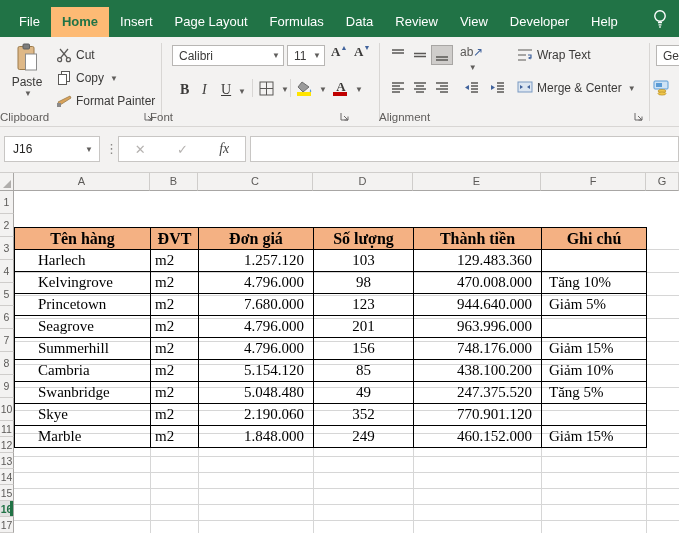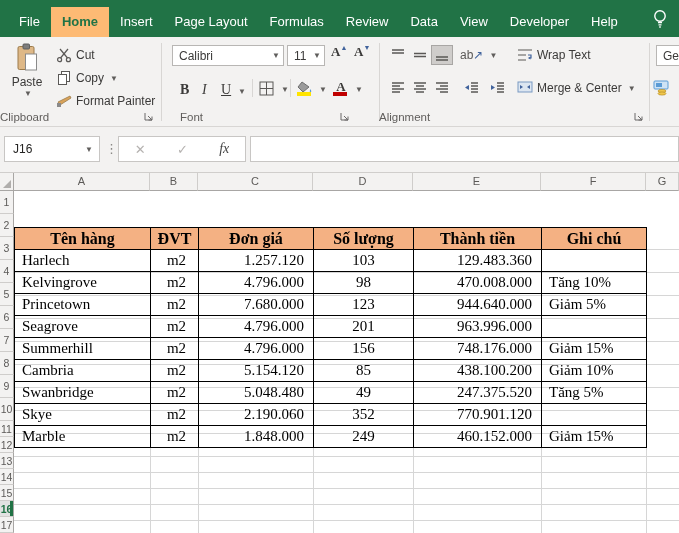--- a/index.html
+++ b/index.html
@@ -62,41 +62,41 @@
       repeating-linear-gradient(to bottom, transparent 0 15px, #d6d6d6 15px 16px);
     background-size:1px 100%,1px 100%,1px 100%,1px 100%,1px 100%,1px 100%,100% 230px,100% 112px;
     background-position:136px 0,184px 0,299px 0,399px 0,527px 0,632px 0,0 0,0 230px;
     background-repeat:no-repeat;
     margin-top:36px;
   }
   #datatable { position:absolute; left:0; top:0; border-collapse:collapse; table-layout:fixed;
     font-family:"Liberation Serif","DejaVu Serif",serif; font-size:15px; color:#000; }
   #datatable td, #datatable th { border:1px solid #000; height:22px; padding:0; white-space:nowrap; overflow:hidden; vertical-align:middle; }
   #datatable th { background:#F4B183; font-weight:700; font-size:16px; text-align:center; }
-  #datatable td.c0 { text-align:left; padding-left:7px; }
-  #datatable td.c1 { text-align:center; padding-left:4px; }
+  #datatable td.c0 { text-align:left; padding-left:23px; }
+  #datatable td.c1 { text-align:left; padding-left:4px; }
   #datatable td.c2, #datatable td.c4 { text-align:right; padding-right:9px; }
   #datatable td.c3 { text-align:center; }
   #datatable td.c5 { text-align:left; padding-left:7px; }
   svg { display:block; }
   .nowrap { white-space:nowrap; }
 </style>
 </head>
 <body>
 
 <div id="app">
 
   <div id="tabbar">
       <div class="tab first">File</div>
       <div class="tab active">Home</div>
       <div class="tab">Insert</div>
       <div class="tab">Page Layout</div>
       <div class="tab">Formulas</div>
+      <div class="tab">Data</div>
       <div class="tab">Review</div>
-      <div class="tab">Data</div>
       <div class="tab">View</div>
       <div class="tab">Developer</div>
       <div class="tab">Help</div>
     </div>
   <div id="tellme">
     <svg width="20" height="22" viewBox="0 0 20 22">
       <circle cx="10" cy="8" r="5.2" fill="none" stroke="#fff" stroke-width="1.4"></circle>
       <path d="M8 14.5 h4 M8.5 16.8 h3 M9.2 19 h1.6" stroke="#fff" stroke-width="1.3" fill="none"></path>
     </svg>
   </div>
@@ -191,21 +191,21 @@
       </span>
       <span class="dd">▼</span>
     </div>
     <div class="smallbtn" style="left:333px; top:42px;">
       <span class="icon16" style="position:relative; text-align:center;">
         <span style="font-family:'Liberation Serif',serif; font-weight:700; font-size:13px; line-height:11px; display:block;">A</span>
         <span class="colorbar" style="background:#c00000;"></span>
       </span>
       <span class="dd">▼</span>
     </div>
-    <div class="grouplabel" style="left:180px; width:214px;">Font</div>
+    <div class="grouplabel" style="left:150px; width:214px;">Font</div>
     <div class="launcher" style="left:340px;">
       <svg width="10" height="10" viewBox="0 0 10 10">
           <path d="M1 1 V8 H8" stroke="#6b6968" fill="none"></path>
           <path d="M4 4 L8 8 M8 4.5 V8 H4.5" stroke="#6b6968" fill="none"></path>
         </svg>
     </div>
     <div class="vsep" style="left:379px;"></div>
 
     <div class="alico" style="left:387px; top:8px;">
       <svg width="14" height="14" viewBox="0 0 14 14">
@@ -215,21 +215,21 @@
     <div class="alico" style="left:409px; top:8px;">
       <svg width="14" height="14" viewBox="0 0 14 14">
           <path d="M1 5.5 H13 M1 8.5 H13" stroke="#5a5856" stroke-width="1.6"></path>
         </svg>
     </div>
     <div class="alico sel" style="left:431px; top:8px;">
       <svg width="14" height="14" viewBox="0 0 14 14">
           <path d="M1 9 H13 M1 12 H13" stroke="#5a5856" stroke-width="1.6"></path>
         </svg>
     </div>
-    <div class="smallbtn" style="left:460px; top:8px;">
+    <div class="smallbtn" style="left:460px; top:8px;flex-direction:column;">
       <span style="color:#5a5856; font-size:12px;"><span>ab</span><span style="color:#41639c;">↗</span></span>
       <span class="dd">▼</span>
     </div>
     <div class="smallbtn" style="left:517px; top:8px;">
       <span class="icon16">
         <svg width="16" height="16" viewBox="0 0 16 16">
           <path d="M1 3 H15 M1 8 H9 M1 13 H9" stroke="#5a5856" stroke-width="1.2"></path>
           <path d="M11 8 H14 V11 H12.5" stroke="#41639c" fill="none" stroke-width="1.2"></path>
           <polygon points="13.5,9.5 10.8,11 13.5,12.5" fill="#41639c"></polygon>
         </svg>

